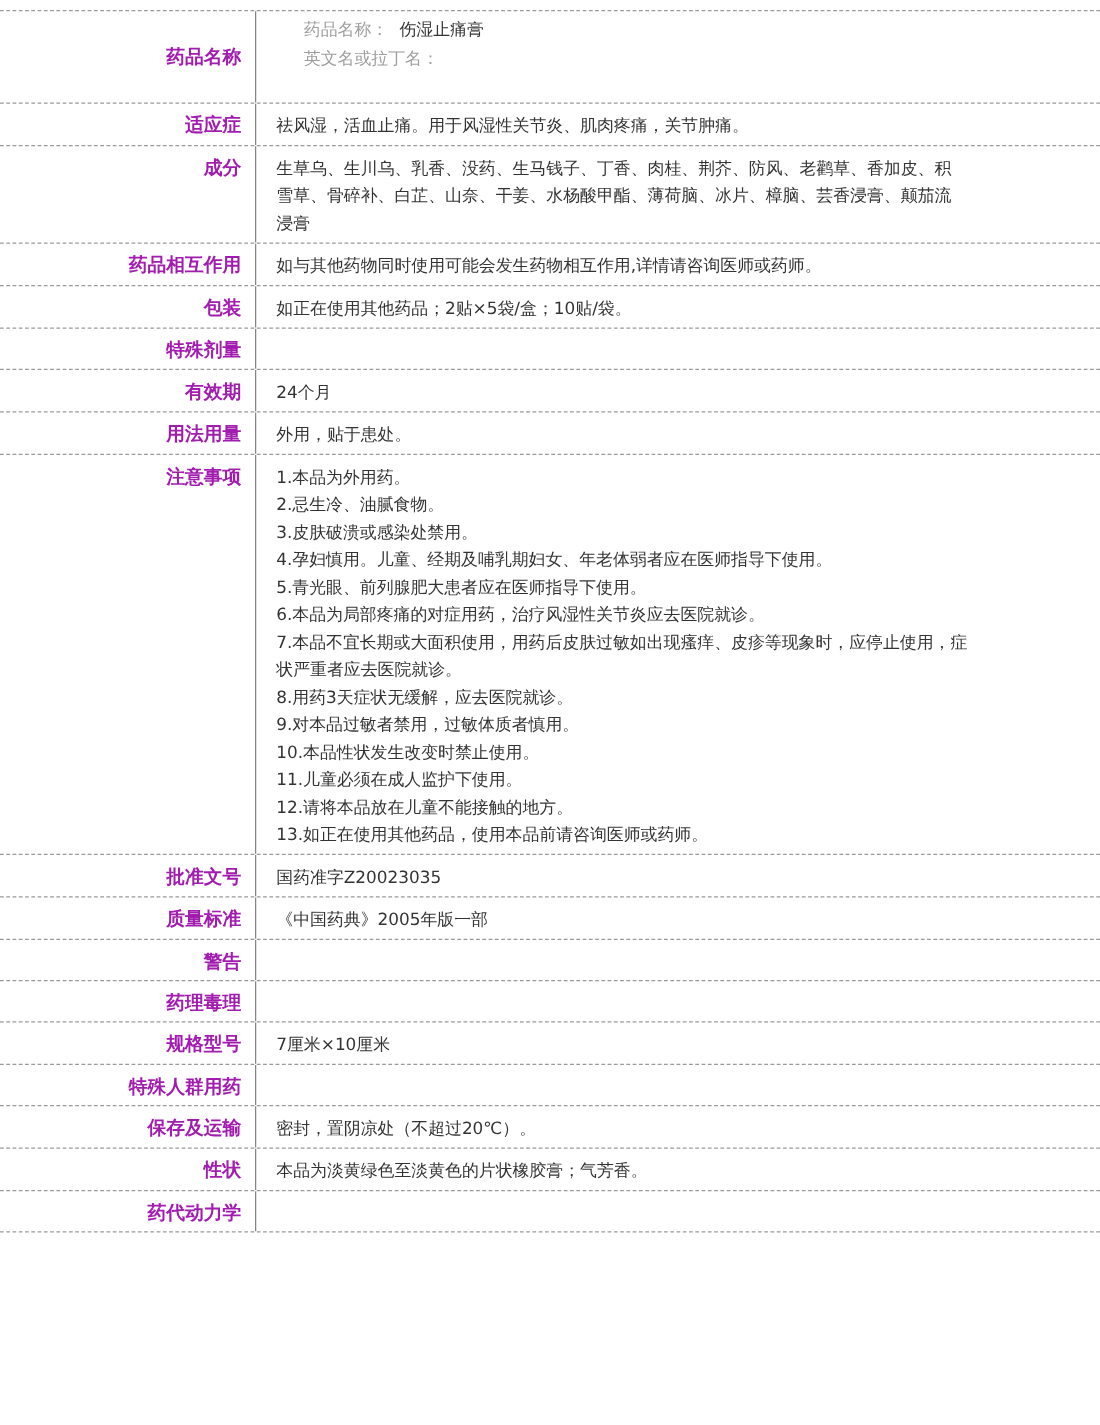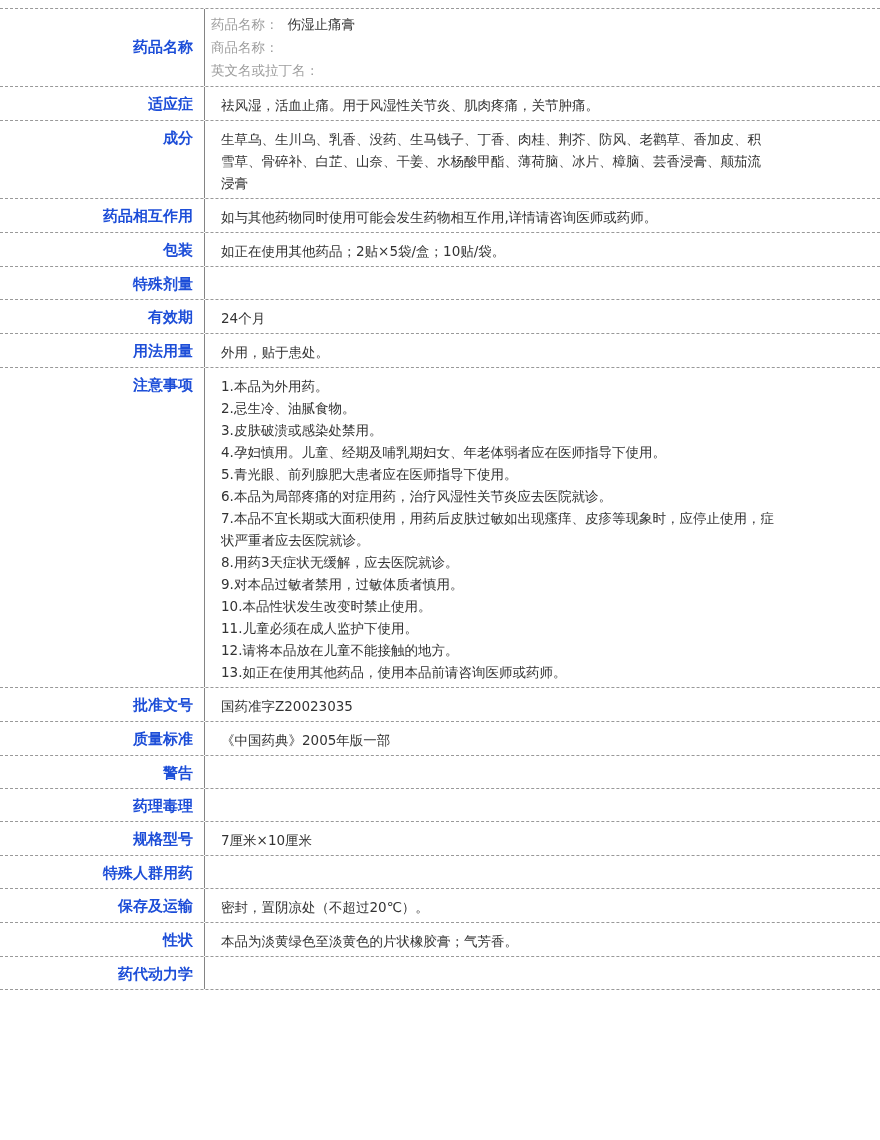--- a/index.html
+++ b/index.html
@@ -27,21 +27,21 @@
   }
   .cell-label {
     width: 205px;
     min-width: 205px;
     box-sizing: border-box;
     border-right: 1px solid #848484;
     text-align: right;
     padding: 8px 11px 4px 0;
     font-size: 15px;
     font-weight: bold;
-    color: #1d4ed8;
+    color: #a21caf;
     line-height: 19px;
   }
   .cell-value {
     flex: 1;
     box-sizing: border-box;
     padding: 7px 106px 4px 16px;
     font-size: 13.5px;
     color: #333333;
     line-height: 22px;
   }
@@ -55,40 +55,38 @@
   
   .row-name .cell-label {
     display: flex;
     align-items: center;
     justify-content: flex-end;
     padding: 0 11px 0 0;
   }
   .row-name .cell-value {
     padding: 4px 40px 4px 6px;
     line-height: 23px;
+    margin-left: 32px;
   }
   .field-key   { color: #9e9e9e; }
   .field-value { color: #333333; margin-left: 9px; }
 
   .notes-line { display: block; }
 </style>
 </head>
 <body>
 
 <div class="page">
   <div class="drug-table">
 
     <div class="row row-name">
       <div class="cell-label">药品名称</div>
       <div class="cell-value">
         <div>
           <span class="field-key">药品名称：</span><span class="field-value">伤湿止痛膏</span>
-        </div>
-        <div>
-          <span class="field-key">商品名称：</span><span class="field-value"></span>
         </div>
         <div>
           <span class="field-key">英文名或拉丁名：</span><span class="field-value"></span>
         </div>
       </div>
     </div>
 
     <div class="row row-md">
       <div class="cell-label">适应症</div>
       <div class="cell-value">祛风湿，活血止痛。用于风湿性关节炎、肌肉疼痛，关节肿痛。</div>

